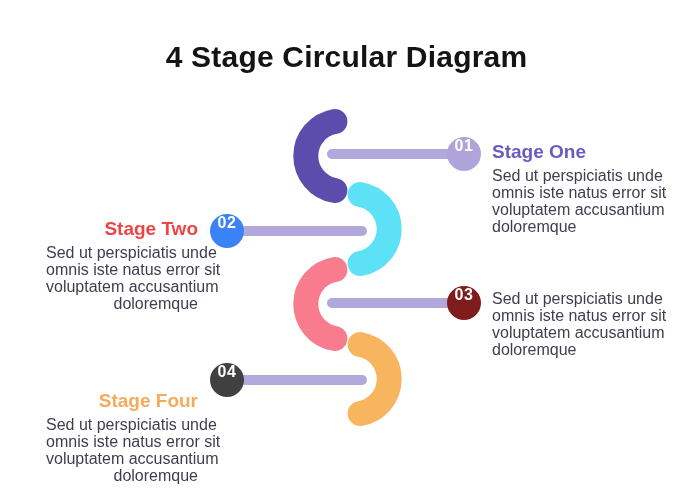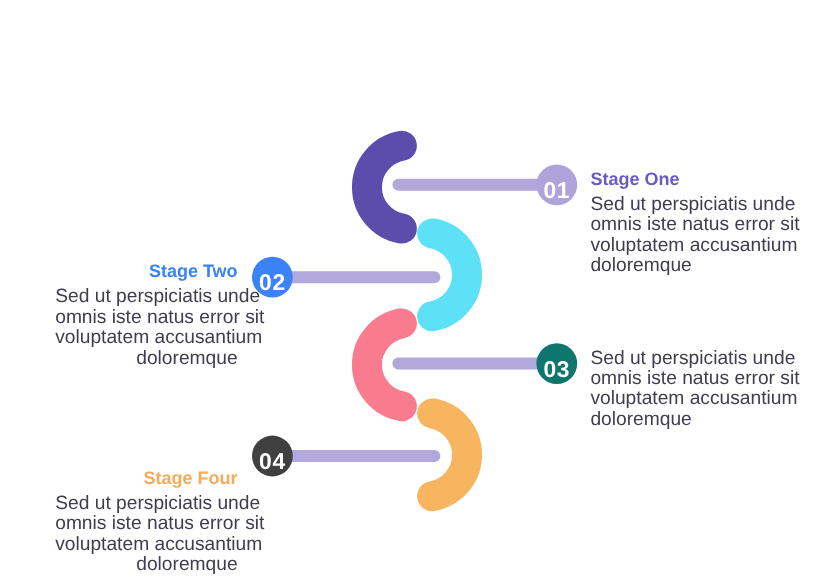--- a/index.html
+++ b/index.html
@@ -30,83 +30,84 @@
     height: 489px;
   }
   .arc { fill: none; stroke-width: 25; stroke-linecap: round; }
   .connector { fill: none; stroke-width: 10; stroke-linecap: round; }
   .badge {
     position: absolute;
     width: 34px;
     height: 34px;
     border-radius: 50%;
     display: flex;
-    align-items: flex-end;
+    align-items: flex-start;
     justify-content: center;
-    font-size: 19px;
+    font-size: 16px;
     font-weight: 700;
     letter-spacing: 0.5px;
   }
   .stage-text { position: absolute; width: 152px; }
   .stage-text.right-align { text-align: right; }
-  .stage-label { font-size: 15px; font-weight: 700; margin-bottom: 4px; }
+  .stage-label { font-size: 19px; font-weight: 700; margin-bottom: 4px; }
   .body-line { font-size: 16px; line-height: 17px; white-space: nowrap; }
   .stage-1-text { left: 492px; top: 141px; }
   .stage-2-text { left: 46px;  top: 218px; }
   .stage-3-text { left: 492px; top: 290px; }
   .stage-4-text { left: 46px;  top: 390px; }
   .badge-1 { left: 447px; top: 137px; }
   .badge-2 { left: 210px; top: 214px; }
   .badge-3 { left: 447px; top: 286px; }
   .badge-4 { left: 210px; top: 363px; }
 </style>
 </head>
 <body>
 
 <div class="canvas">
 
+  <h1 class="title" style="color: rgb(20, 20, 20);">4 Stage Circular Diagram</h1>
 
   <svg class="shapes" viewBox="0 0 693 489">
 
     <path class="connector" d="M 332 154 H 450" style="stroke: rgb(178, 168, 220);"></path>
     <path class="connector" d="M 242 231 H 362" style="stroke: rgb(178, 168, 220);"></path>
     <path class="connector" d="M 332 303 H 450" style="stroke: rgb(178, 168, 220);"></path>
     <path class="connector" d="M 242 380 H 362" style="stroke: rgb(178, 168, 220);"></path>
 
     <path class="arc" d="M 334.9 121.5 A 35 35 0 0 0 334.9 190.5" style="stroke: rgb(92, 77, 173);"></path>
     <path class="arc" d="M 360.1 194.5 A 35 35 0 0 1 360.1 263.5" style="stroke: rgb(92, 225, 246);"></path>
     <path class="arc" d="M 334.9 269.5 A 35 35 0 0 0 334.9 338.5" style="stroke: rgb(248, 124, 142);"></path>
     <path class="arc" d="M 360.1 344.5 A 35 35 0 0 1 360.1 413.5" style="stroke: rgb(248, 181, 95);"></path>
   </svg>
 
   <div class="badge badge-1" style="background-color: rgb(175, 164, 217);">
     <span style="color: rgb(255, 255, 255);">01</span>
   </div>
   <div class="badge badge-2" style="background-color: #3b82f6;">
     <span style="color: rgb(255, 255, 255);">02</span>
   </div>
-  <div class="badge badge-3" style="background-color: #0f766e;">
+  <div class="badge badge-3" style="background-color: #7f1d1d;">
     <span style="color: rgb(255, 255, 255);">03</span>
   </div>
   <div class="badge badge-4" style="background-color: #404040;">
     <span style="color: rgb(255, 255, 255);">04</span>
   </div>
 
   <div class="stage-text stage-1-text">
     <div class="stage-label" style="color: rgb(107, 90, 194);">Stage One</div>
     <div style="color: rgb(62, 62, 79);">
       <div class="body-line">Sed ut perspiciatis unde</div>
       <div class="body-line">omnis iste natus error sit</div>
       <div class="body-line">voluptatem accusantium</div>
       <div class="body-line">doloremque</div>
     </div>
   </div>
 
   <div class="stage-text right-align stage-2-text">
-    <div class="stage-label" style="color: #3b82f6;">Stage Two</div>
+    <div class="stage-label" style="color: #ef4444;">Stage Two</div>
     <div style="color: rgb(62, 62, 79);">
       <div class="body-line">Sed ut perspiciatis unde</div>
       <div class="body-line">omnis iste natus error sit</div>
       <div class="body-line">voluptatem accusantium</div>
       <div class="body-line">doloremque</div>
     </div>
   </div>
 
   <div class="stage-text stage-3-text">
     <div style="color: rgb(62, 62, 79);">

